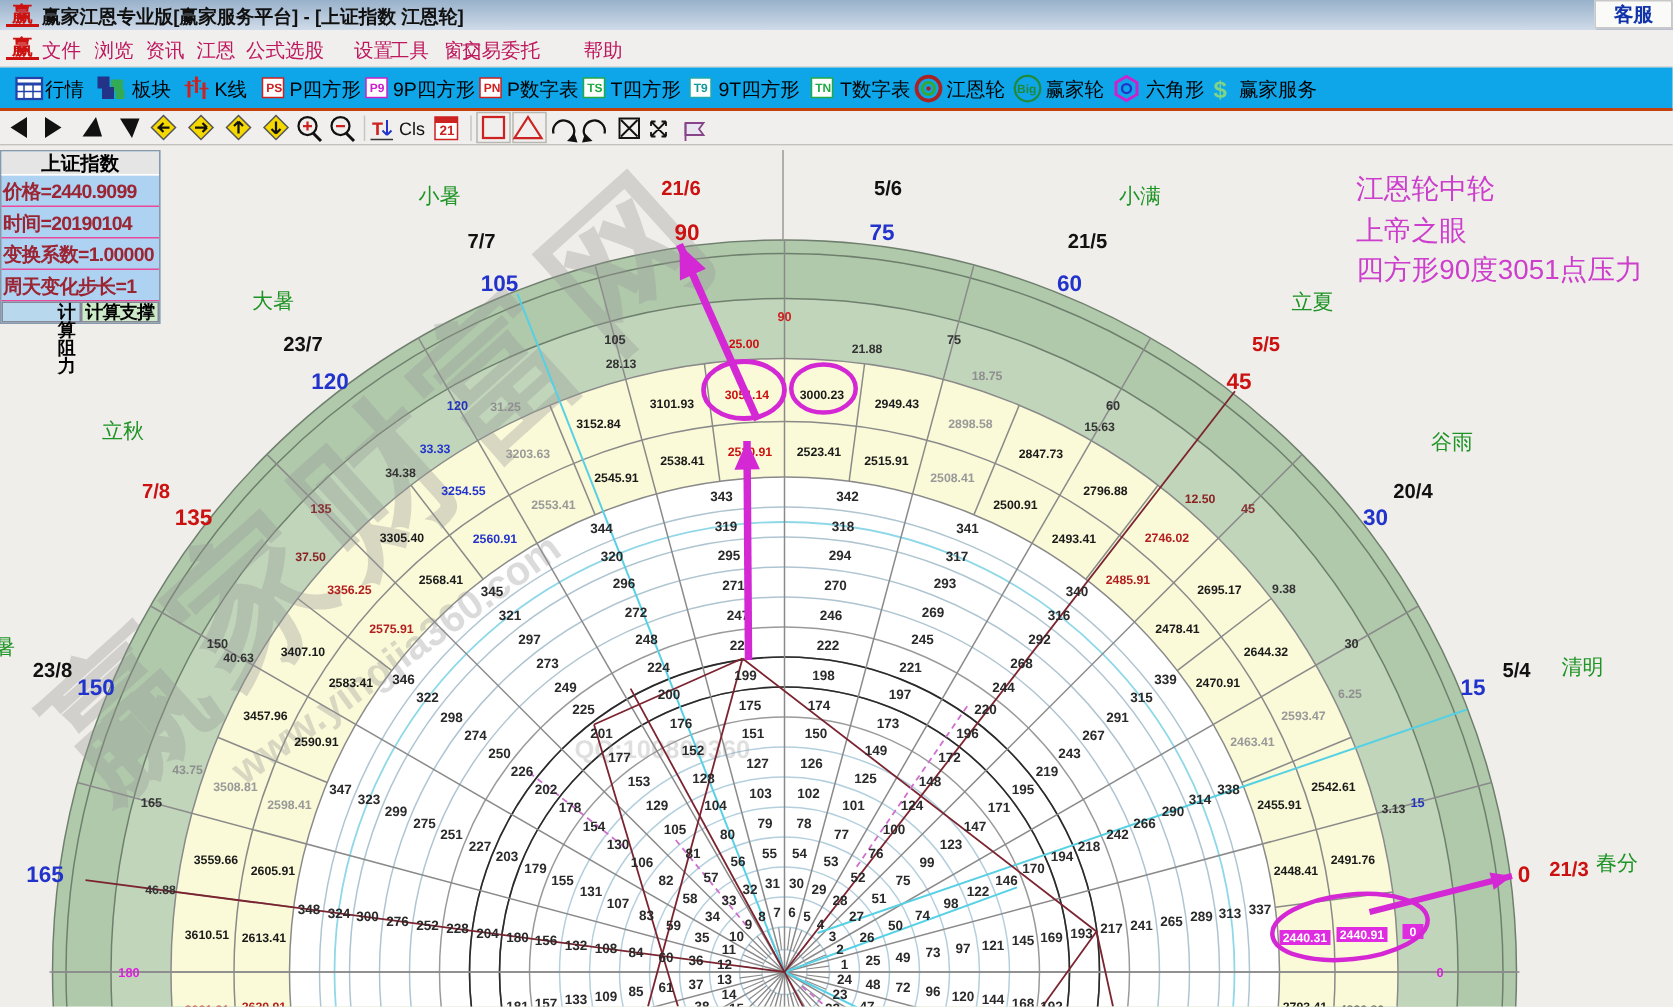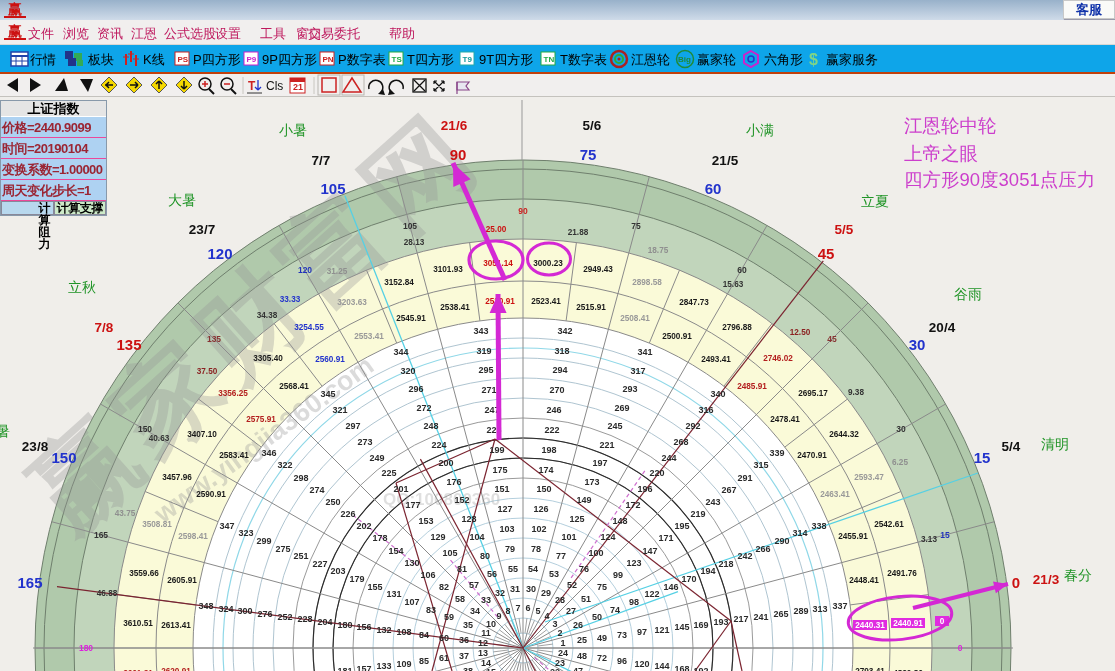--- a/index.html
+++ b/index.html
@@ -14,30 +14,31 @@
 .panel { position:absolute; left:0; top:100px; width:107px; border:1px solid #8899aa; background:#aed2f2; z-index:5; }
 .panel .hd { height:16px; background:#e5e5e5; color:#000; font-weight:bold; font-size:13px; text-align:center; line-height:16px; border-bottom:1px solid #ffffff; }
 .panel .rw { height:21px; color:#9b2533; font-weight:bold; font-size:13px; line-height:21px; padding-left:1px; border-bottom:1px solid #ec4899; white-space:nowrap; overflow:hidden; letter-spacing:-0.5px; }
 .panel .bts { height:14px; display:flex; }
 .panel .bts div { width:50%; font-size:12px; font-weight:bold; line-height:12px; letter-spacing:-0.5px; text-align:center; border:1px solid #889; }
 svg.wheel { position:absolute; left:0; top:97px; }
 </style></head>
 <body>
 <div class="titlebar">
     <div class="logo">赢</div>
+    <div class="ttl">赢家江恩专业版[赢家服务平台] - [上证指数 江恩轮]</div>
   </div>
 <div class="kefu">客服</div>
 <div class="menubar">
  <div class="logo" style="top:4px;">赢</div>
  <span style="left:28px;">文件</span>
     <span style="left:63px;">浏览</span>
     <span style="left:97px;">资讯</span>
     <span style="left:131px;">江恩</span>
     <span style="left:164px;">公式选股</span>
-    <span style="left:215px;">设置</span>
+    <span style="left:236px;">设置</span>
     <span style="left:260px;">工具</span>
     <span style="left:296px;">窗口</span>
     <span style="left:308px;">交易委托</span>
     <span style="left:389px;">帮助</span>
 </div>
 <div class="tb1">
  <svg width="1115" height="29">
   <g font-family="Liberation Sans, sans-serif">
 
    <rect x="11" y="7" width="17" height="14" fill="#fff" stroke="#2244aa" stroke-width="1.5"></rect>

